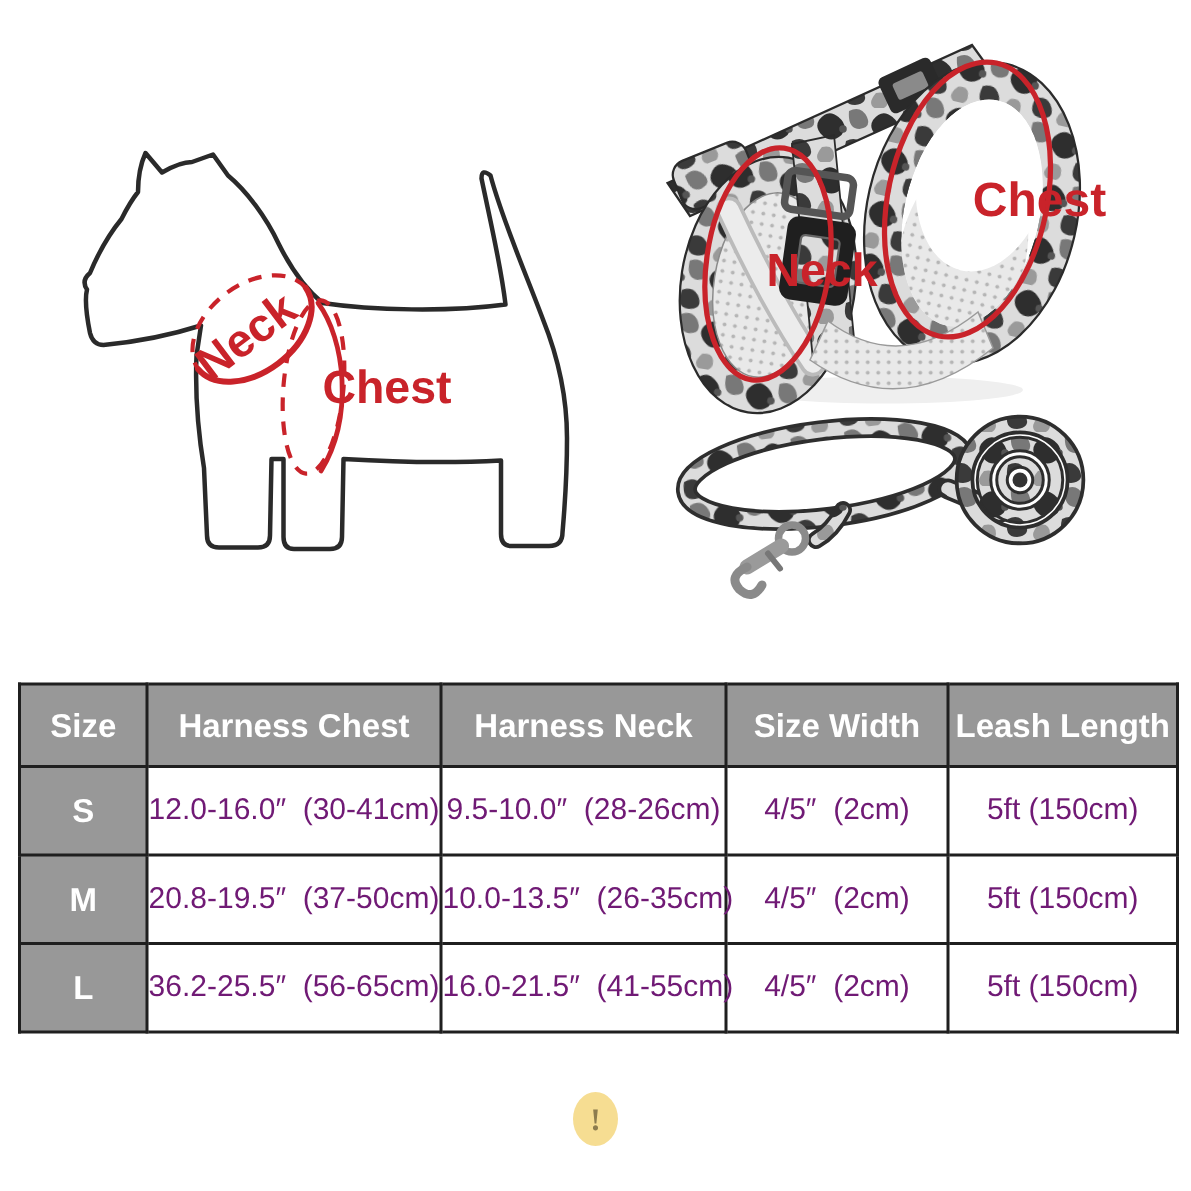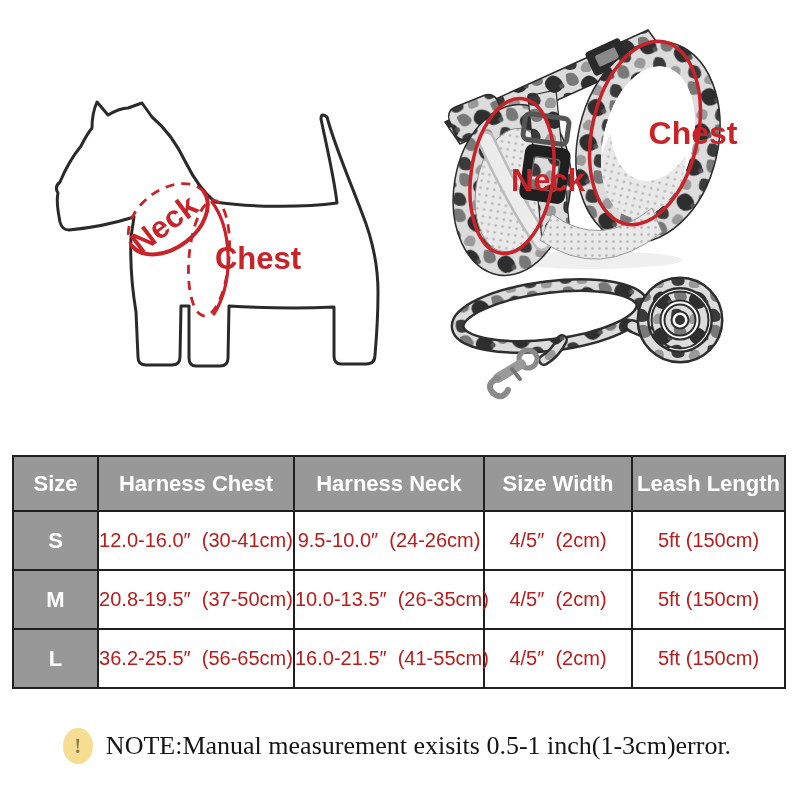--- a/index.html
+++ b/index.html
@@ -16,21 +16,21 @@
   }
   .table-wrap{position:absolute;left:12px;top:455px;}
   table.size-table{border-collapse:collapse;table-layout:fixed;width:772px;background:#fff;}
   table.size-table th,table.size-table td{
     border:2px solid #1f1f1f;text-align:center;vertical-align:middle;white-space:pre;
     padding:0;
   }
   table.size-table thead th{
     background:#989898;color:#ffffff;font-size:22px;font-weight:bold;height:53px;
   }
-  table.size-table td{font-size:20px;color:#b91c1c;height:57px;}
+  table.size-table td{font-size:20px;color:#701a75;height:57px;}
   table.size-table td.size-cell{
     background:#989898;color:#ffffff;font-weight:bold;font-size:22px;
   }
   .note{
     position:absolute;left:0;top:728px;width:100%;
     display:flex;align-items:center;justify-content:center;gap:13px;
   }
   .note-icon{
     width:30px;height:36px;border-radius:50%;background:#f6dd92;color:#8d7c4e;
     display:flex;align-items:center;justify-content:center;
@@ -174,21 +174,21 @@
           <th>Harness Chest</th>
           <th>Harness Neck</th>
           <th>Size Width</th>
           <th>Leash Length</th>
         </tr>
       </thead>
       <tbody>
         <tr>
           <td class="size-cell">S</td>
           <td>12.0-16.0″  (30-41cm)</td>
-          <td>9.5-10.0″  (24-26cm)</td>
+          <td>9.5-10.0″  (28-26cm)</td>
           <td>4/5″  (2cm)</td>
           <td>5ft (150cm)</td>
         </tr>
         <tr>
           <td class="size-cell">M</td>
           <td>20.8-19.5″  (37-50cm)</td>
           <td>10.0-13.5″  (26-35cm)</td>
           <td>4/5″  (2cm)</td>
           <td>5ft (150cm)</td>
         </tr>
@@ -198,16 +198,15 @@
           <td>16.0-21.5″  (41-55cm)</td>
           <td>4/5″  (2cm)</td>
           <td>5ft (150cm)</td>
         </tr>
       </tbody>
     </table>
   </div>
 
   <div class="note">
     <span class="note-icon">!</span>
-    <span class="note-text">NOTE:Manual measurement exisits 0.5-1 inch(1-3cm)error.</span>
   </div>
 
 </div>
 
 </body></html>

